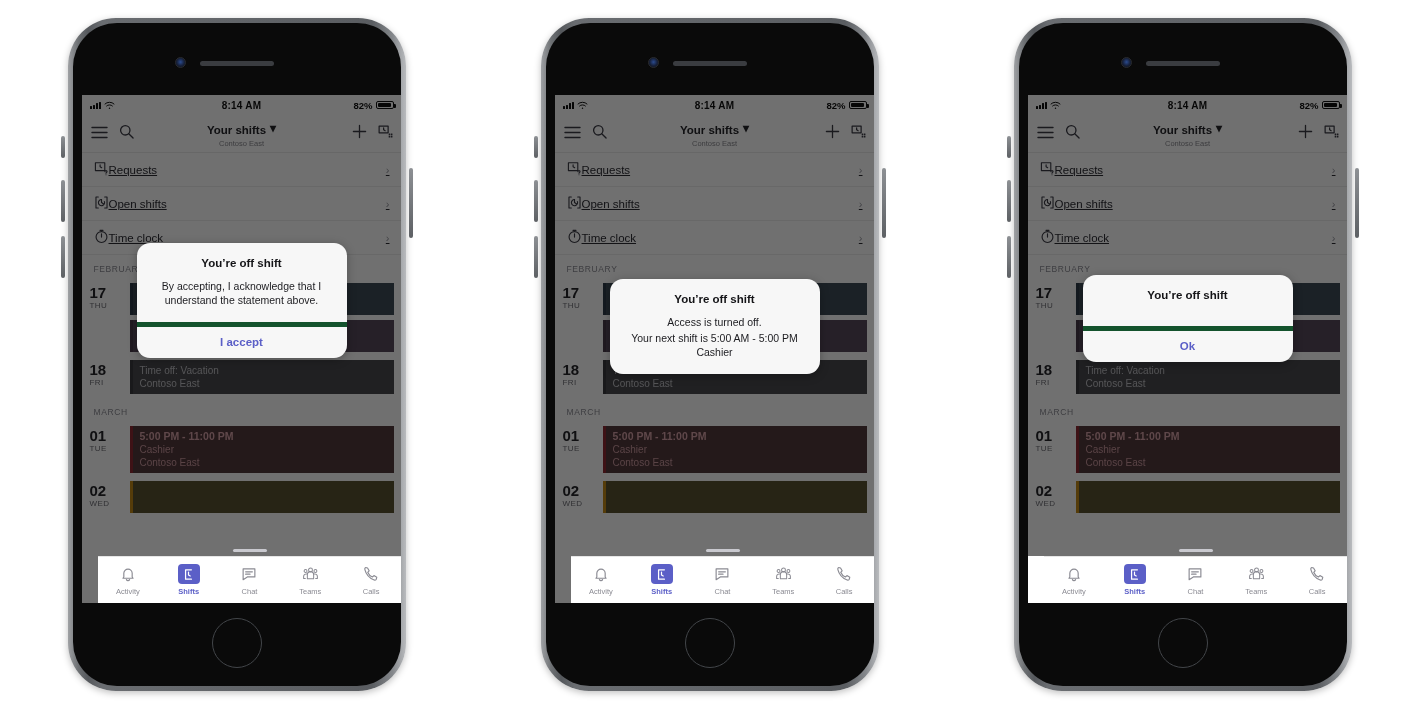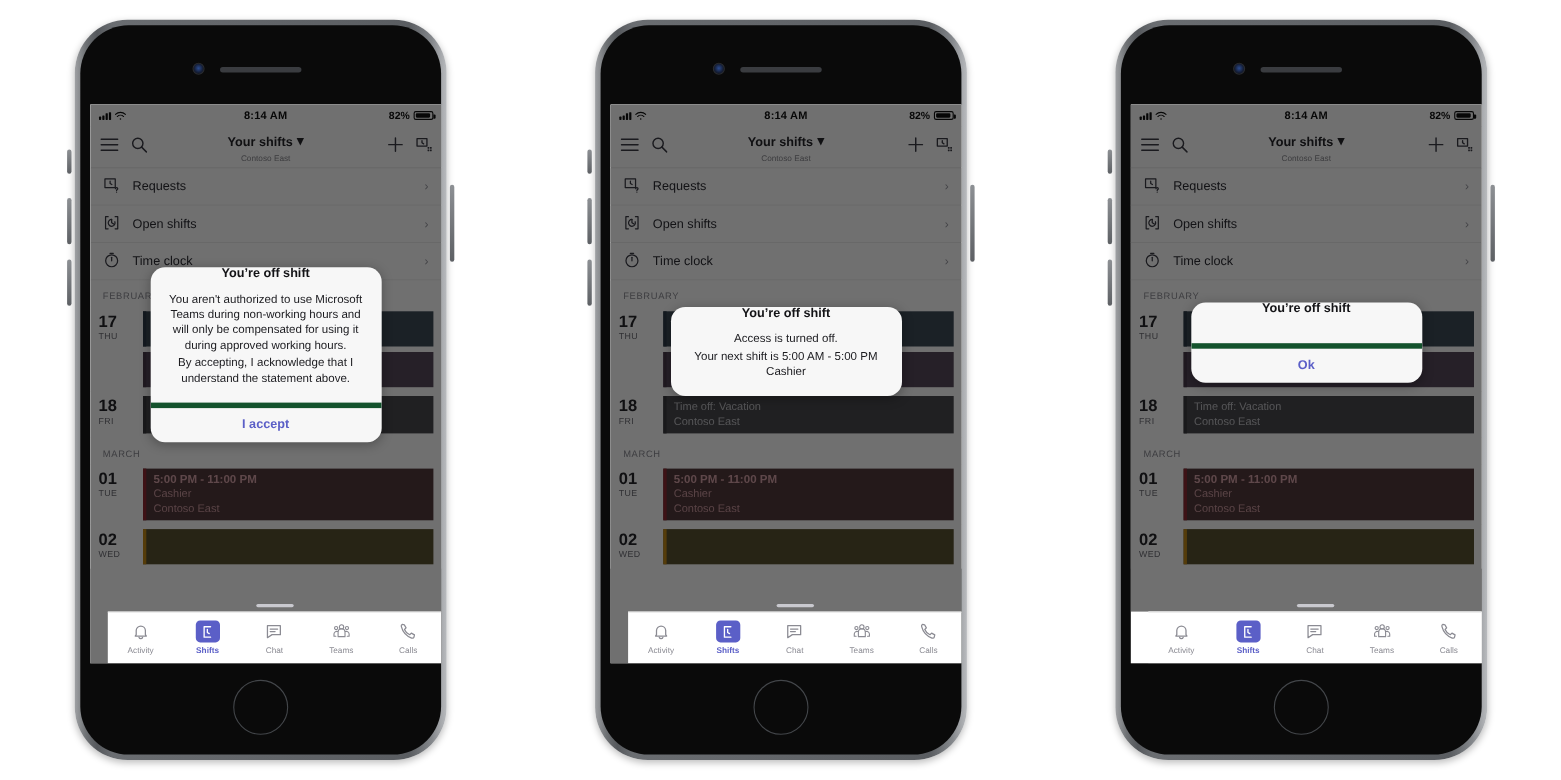--- a/index.html
+++ b/index.html
@@ -86,23 +86,23 @@
   }
   .hdr-left { display: flex; align-items: center; gap: 11px; }
   .hdr-right { margin-left: auto; display: flex; align-items: center; gap: 11px; }
   .hdr-title-wrap { position: absolute; left: 0; right: 0; text-align: center; pointer-events: none; }
   .hdr-title { font-size: 11.5px; font-weight: bold; color: #26262b; display:inline-flex; align-items:center; gap:4px; }
   .hdr-sub { font-size: 7.5px; color: #8a8a90; margin-top: 1px; }
   .ico { color: #3b3b45; display:block; }
 
   
   .menu-row {
-    height: 34px; display: flex; align-items: center; gap: 12px;
+    height: 34px; display: flex; align-items: center; 
     padding: 0 12px; background: #fff; border-bottom: 1px solid #ececec;
-    font-size: 11.5px; color: #2c2c33;
+    font-size: 11.5px; color: #2c2c33; text-decoration: underline;
   }
   .menu-row .chev { margin-left: auto; color: #9a9aa2; font-size: 11px; }
 
   
   .month-hdr { padding: 9px 12px 5px; font-size: 8.5px; color: #8d8d95; letter-spacing: .6px; background:#fff; }
 
   
   .day-row { display: flex; background: #fff; padding: 4px 8px 4px 8px; gap: 6px; }
   .day-col { width: 34px; flex: none; padding-top: 2px; }
   .day-num { font-size: 15px; font-weight: 600; color: #26262b; line-height: 1.05; }
@@ -127,21 +127,21 @@
   .nav-item.active .nav-label { color: #5b5fc7; font-weight: bold; }
   .nav-ico { width: 22px; height: 20px; display: flex; align-items: center; justify-content: center; color: #8b8b93; }
   .nav-item.active .nav-ico { background: #5b5fc7; color: #fff; border-radius: 4px; width: 22px; height: 20px; }
 
   
   .dialog {
     position: absolute; z-index: 40; left: 50%; transform: translateX(-50%);
     width: 210px; background: #f7f7f7; border-radius: 13px;
     box-shadow: 0 2px 10px rgba(0,0,0,.28); overflow: hidden;
   }
-  .dlg-body { padding: 0 14px 14px; text-align: center; }
+  .dlg-body { padding: 14px 14px 14px; text-align: center; }
   .dlg-title { font-size: 11.5px; font-weight: bold; color: #141417; margin-bottom: 11px; }
   .dlg-p { font-size: 10.5px; color: #1c1c20; line-height: 1.33; }
   .dlg-p + .dlg-p { margin-top: 2px; }
   .dlg-action {
     border-top: 5px solid #14532d; text-align: center;
     padding: 9px 0 10px; font-size: 11.5px; font-weight: bold; color: #5b5fc7;
   }
 </style>
 </head>
 <body>
@@ -355,21 +355,20 @@
       <span class="nav-label">Calls</span>
     </div>
           </div>
         </div>
 
         <div class="dimmer"></div>
 
         <div class="dialog" style="top:148px">
           <div class="dlg-body">
             <div class="dlg-title">You’re off shift</div>
-            <div class="dlg-p">You aren't authorized to use Microsoft Teams during non-working hours and will only be compensated for using it during approved working hours.</div>
                 <div class="dlg-p">By accepting, I acknowledge that I understand the statement above.</div>
           </div>
           <div class="dlg-action">I accept</div>
         </div>
       </div>
     </div>
   </div>
     </div>
     <div class="phone-slot">
   <div class="phone">

